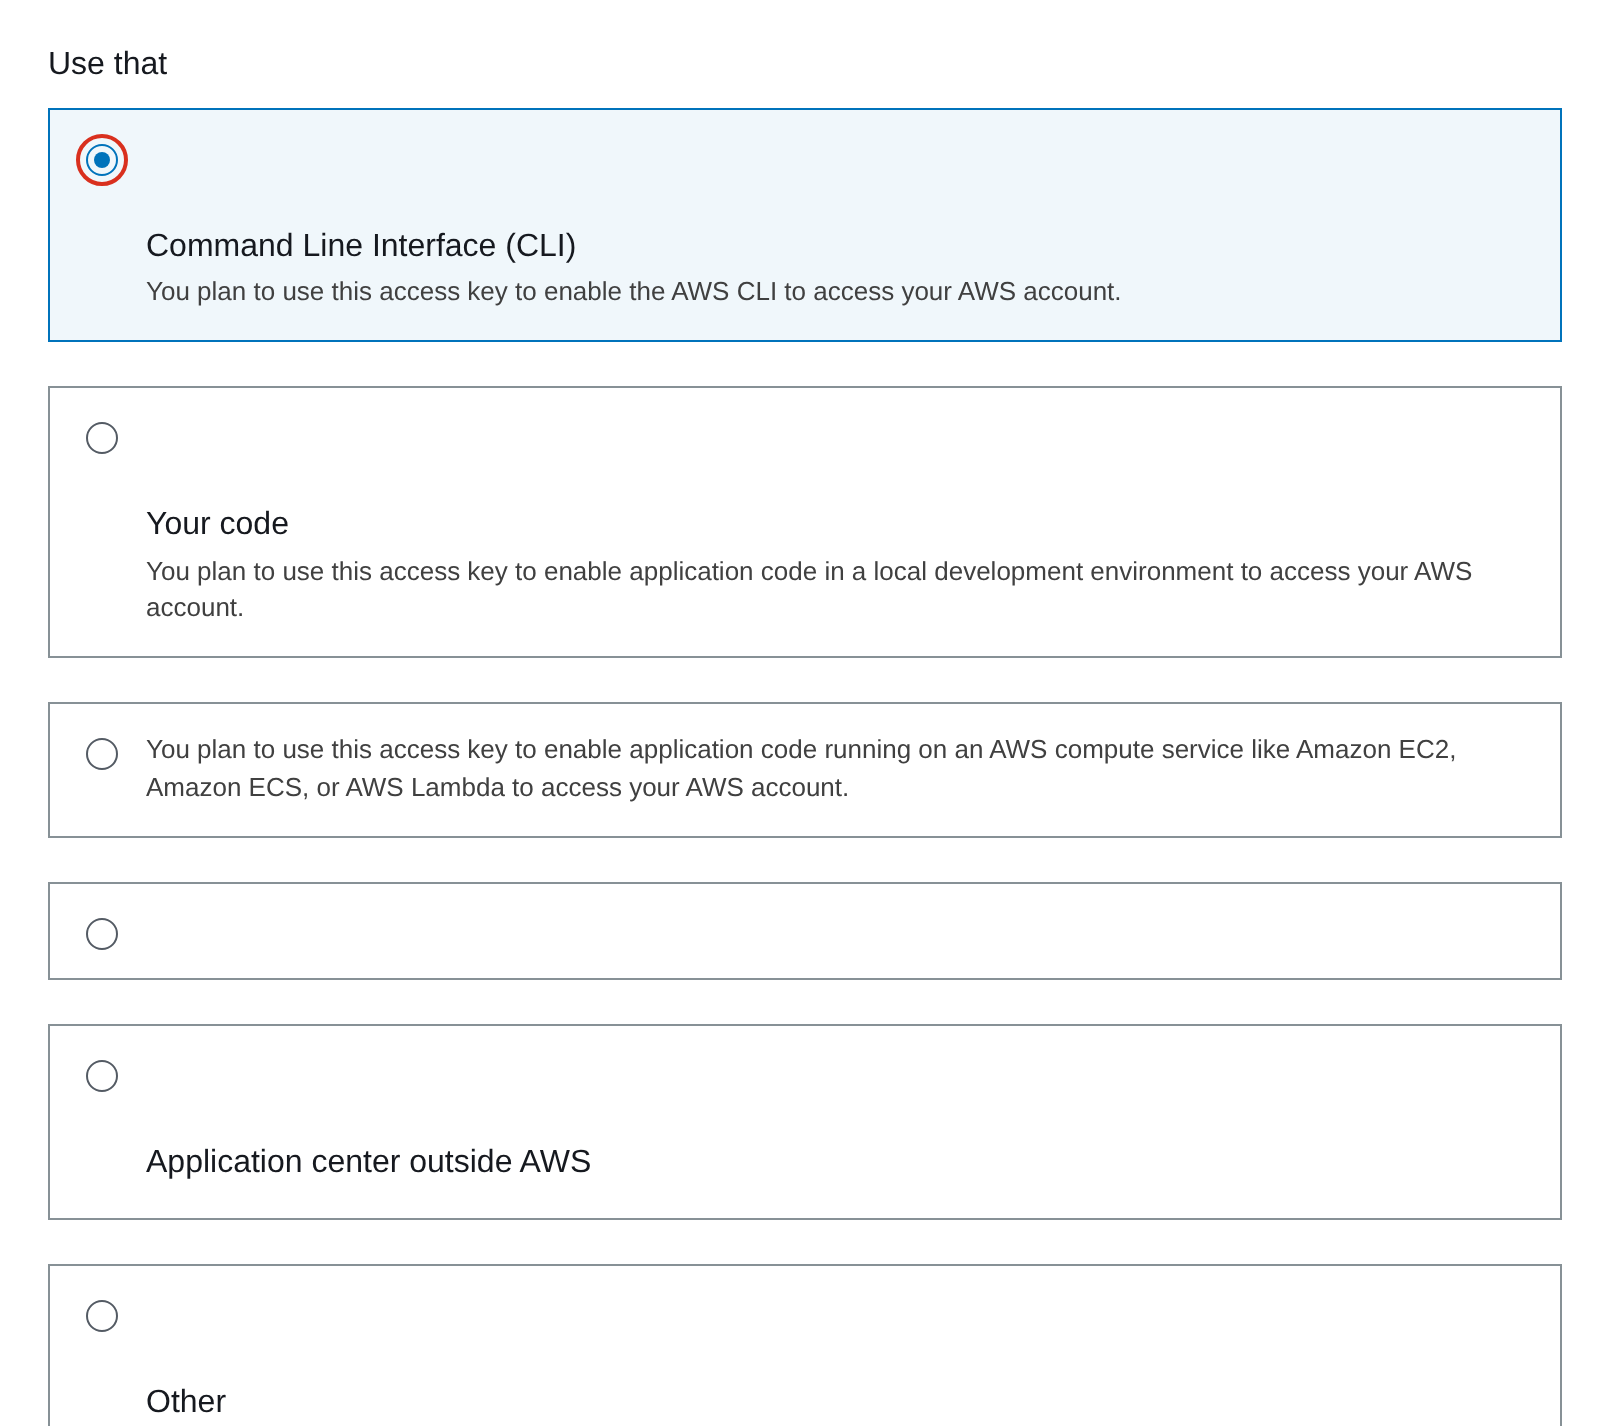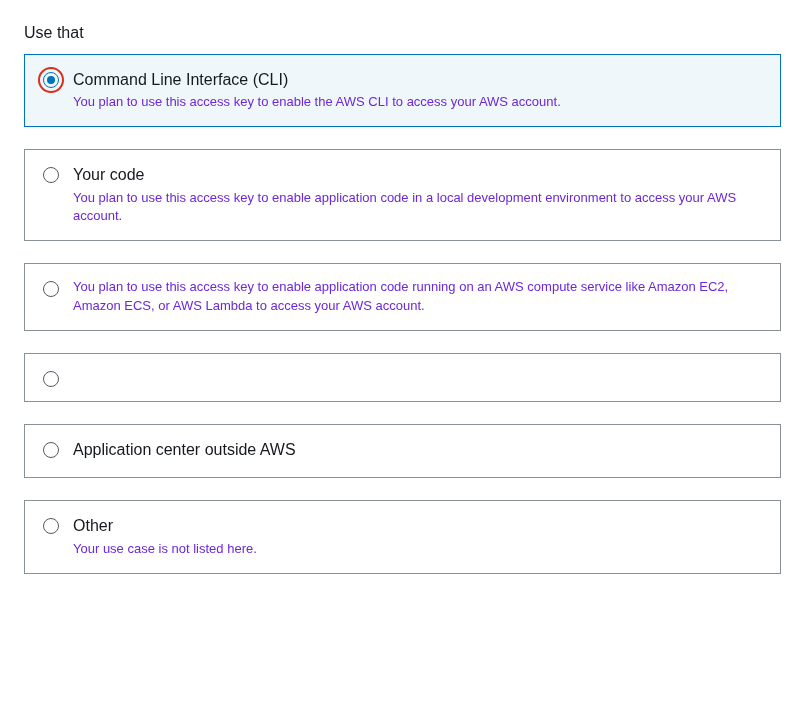--- a/index.html
+++ b/index.html
@@ -67,24 +67,25 @@
     }
     .option-content {
       flex: 1;
     }
     .option-title {
       font-size: 16px;
       font-weight: 400;
       color: #16191f;
       line-height: 1.4;
       margin-bottom: 2px;
+      margin-top: 44px;
     }
     .option-desc {
       font-size: 13px;
-      color: #6d28d9;
+      color: #404040;
       line-height: 1.45;
     }
   </style>
 </head>
 <body>
 
 <div class="section-title">Use that</div>
 
 <div class="option-card selected">
   <div class="radio-outer selected highlighted">

